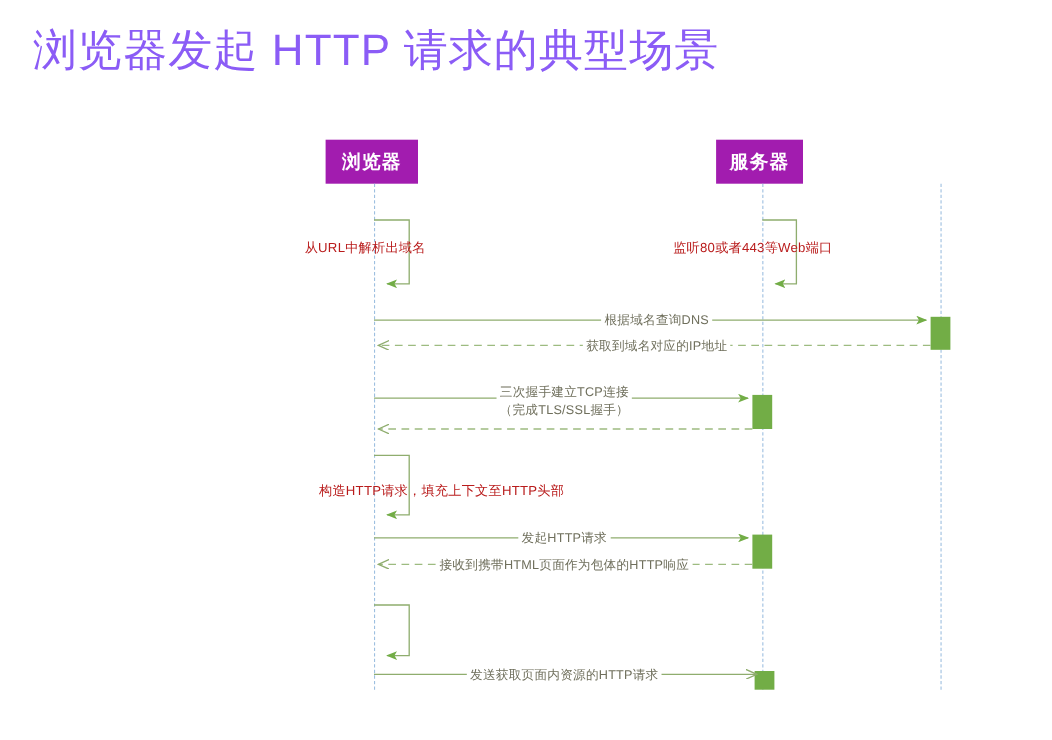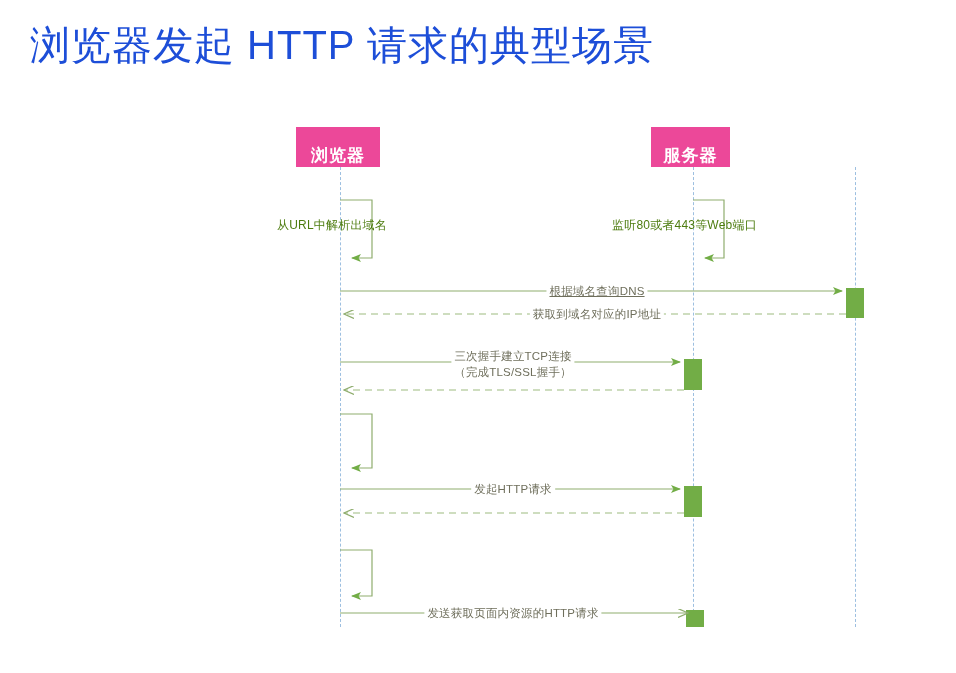--- a/index.html
+++ b/index.html
@@ -8,37 +8,37 @@
     background:#ffffff;
     font-family:"Liberation Sans","DejaVu Sans",sans-serif;
     overflow:hidden;
     position:relative;
   }
   #page-title{
     position:absolute;
     left:30px; top:18px;
     font-size:40px;
     font-weight:400;
-    color:#1d4ed8;
+    color:#8b5cf6;
     letter-spacing:1px;
     white-space:nowrap;
   }
   #diagram{
     position:absolute;
     left:0; top:0;
     width:956px; height:673px;
   }
   .lifeline-box{
     position:absolute;
-    background:#ec4899;
+    background:#a21caf;
     color:#ffffff;
     font-size:17px;
     font-weight:bold;
     display:flex;
-    align-items:flex-end;
+    align-items:center;
     justify-content:center;
     letter-spacing:1px;
     box-sizing:border-box;
   }
   .lifeline-line{
     position:absolute;
     width:0;
     border-left:1px dashed #9DBFE0;
   }
   .activation{
@@ -51,21 +51,21 @@
     color:#6f6f5c;
     white-space:nowrap;
     letter-spacing:0.2px;
     background:#ffffff;
     padding:0 3px;
   }
   .msg-label.center{transform:translateX(-50%);}
   .note-label{
     position:absolute;
     font-size:12px;
-    color:#4d7c0f;
+    color:#b91c1c;
     white-space:nowrap;
     letter-spacing:0.2px;
   }
   svg.overlay{
     position:absolute;
     left:0;top:0;
     width:956px;height:673px;
     pointer-events:none;
   }
 </style>
@@ -147,27 +147,29 @@
 
     <g>
       <line x1="340" y1="613" x2="688" y2="613" stroke="#8FAD6E" stroke-width="1.2" marker-end="url(#ah-open)"></line>
     </g>
   </svg>
 
   <div class="note-label" style="left:277px;top:217px;">从URL中解析出域名</div>
 
   <div class="note-label" style="left:612px;top:217px;text-align:right;">监听80或者443等Web端口</div>
 
-  <div class="msg-label center" style="left:597px;top:284px;text-decoration:underline;">根据域名查询DNS</div>
+  <div class="msg-label center" style="left:597px;top:284px;">根据域名查询DNS</div>
 
   <div class="msg-label center" style="left:597px;top:307px;">获取到域名对应的IP地址</div>
 
   <div class="msg-label center" style="left:513px;top:349px;text-align:right;">三次握手建立TCP连接</div>
   <div class="msg-label center" style="left:513px;top:365px;text-align:center;">（完成TLS/SSL握手）</div>
 
+  <div class="note-label" style="left:290px;top:438px;">构造HTTP请求，填充上下文至HTTP头部</div>
 
   <div class="msg-label center" style="left:513px;top:482px;">发起HTTP请求</div>
 
+  <div class="msg-label center" style="left:513px;top:506px;">接收到携带HTML页面作为包体的HTTP响应</div>
 
 
   <div class="msg-label center" style="left:513px;top:606px;">发送获取页面内资源的HTTP请求</div>
 
 </div>
 
 </body></html>

